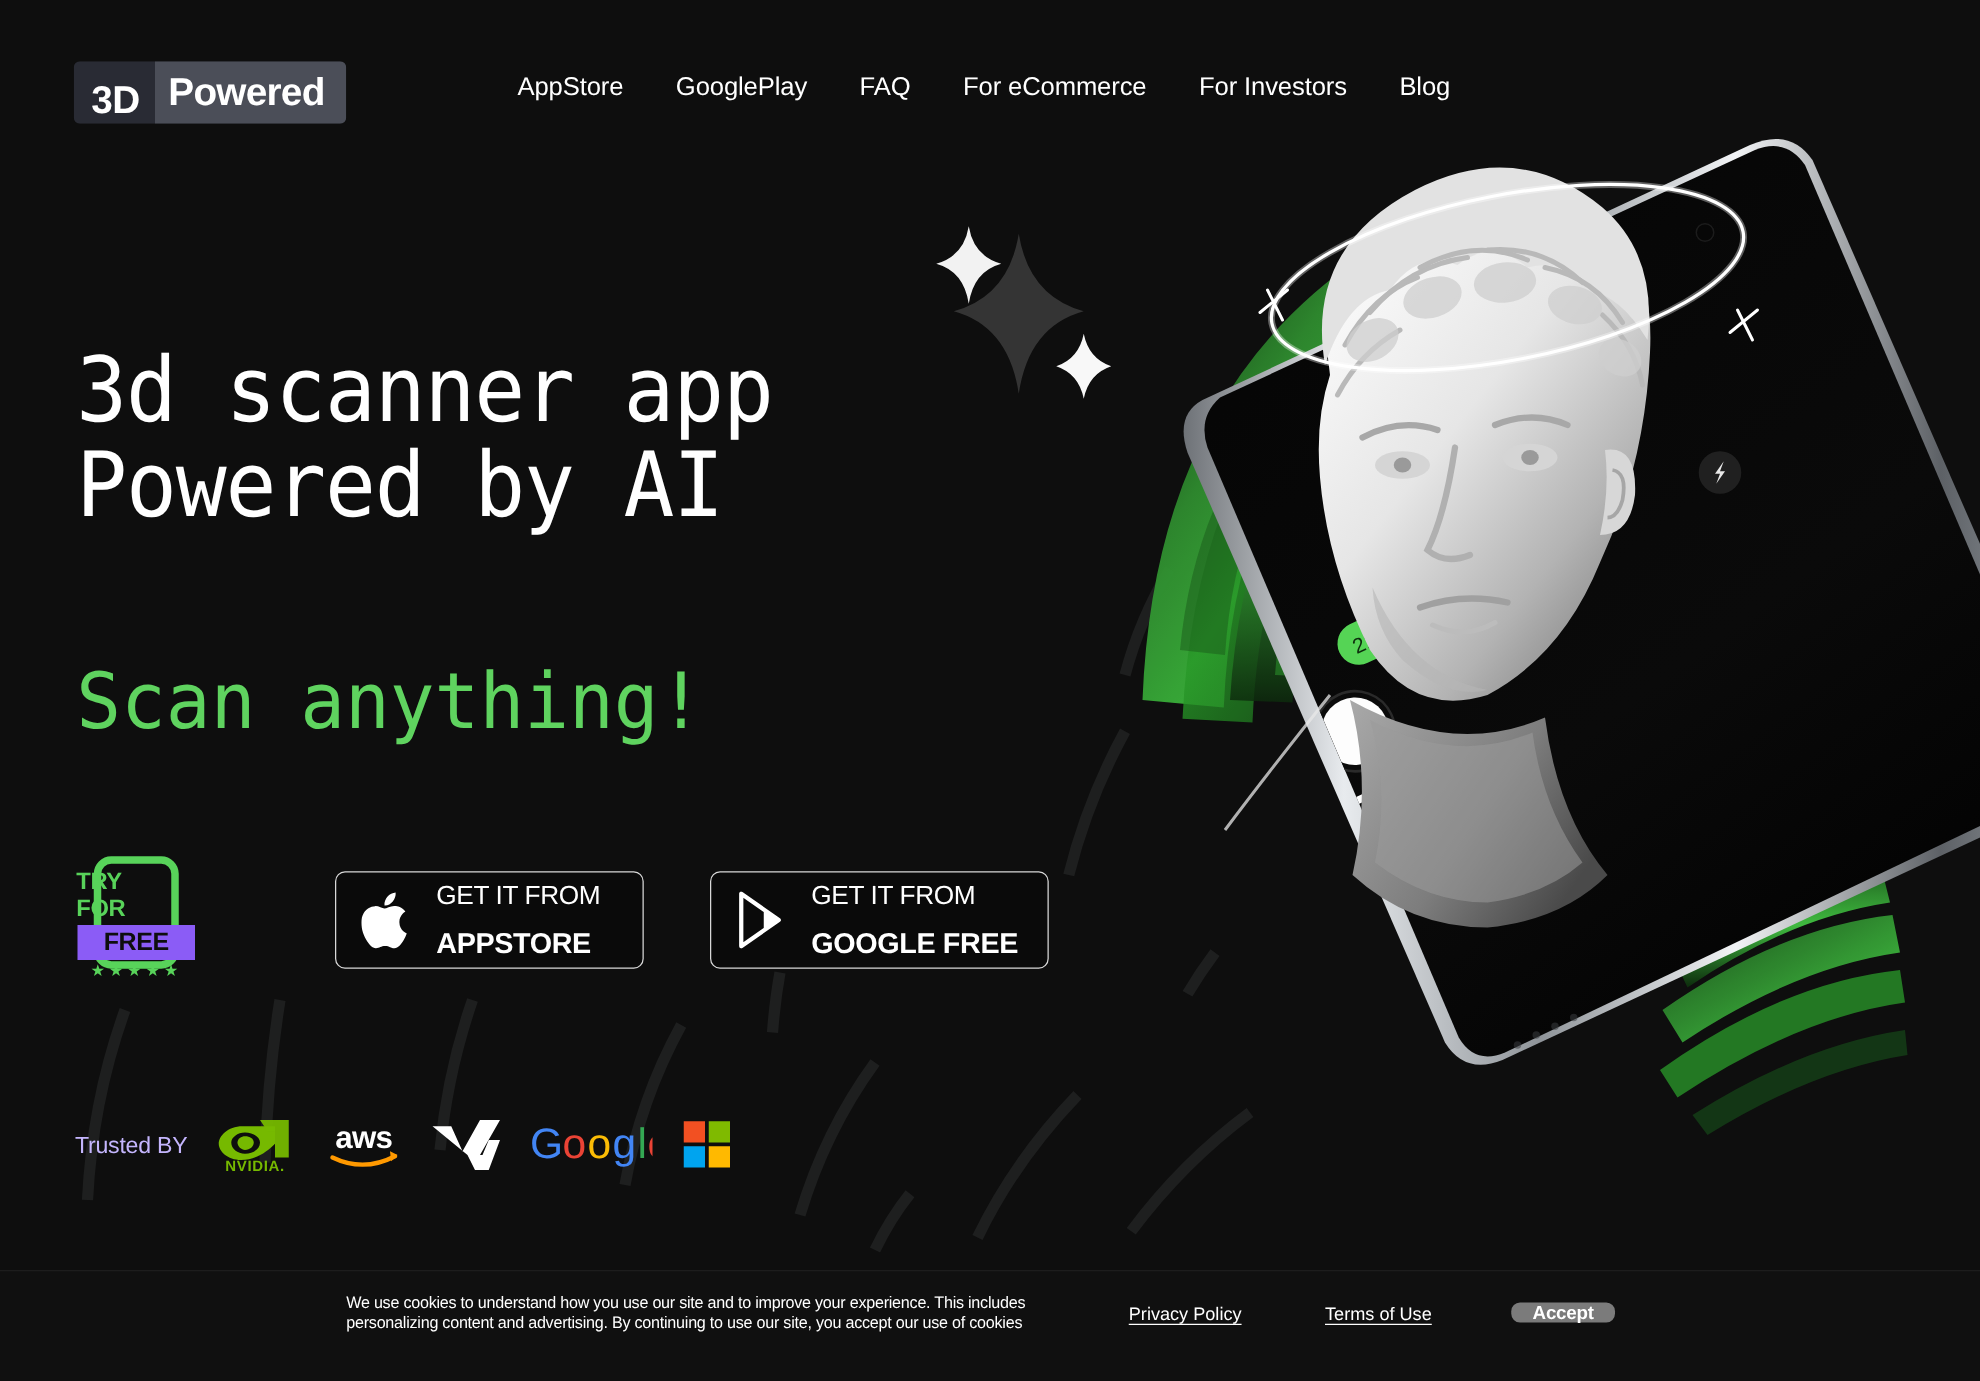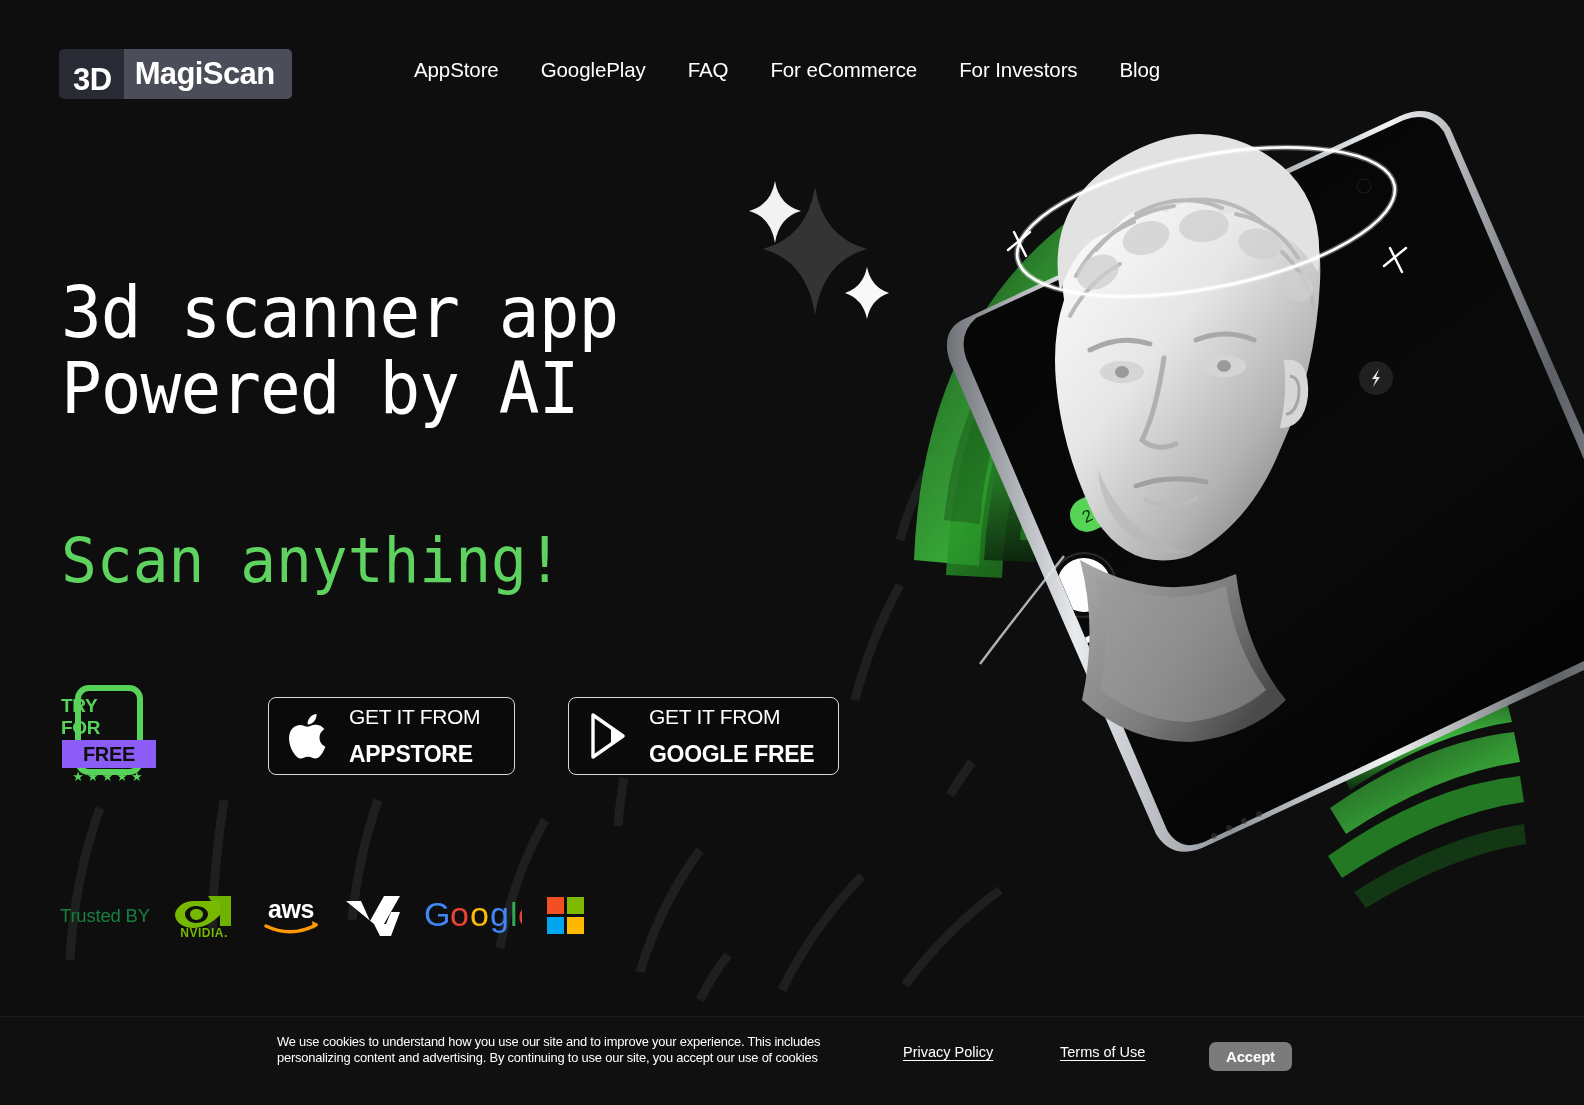--- a/index.html
+++ b/index.html
@@ -220,21 +220,21 @@
   .trusted {
     position: absolute;
     left: 60px;
     top: 893px;
     display: flex;
     align-items: center;
     gap: 0;
     z-index: 20;
   }
   .trusted-label {
-    color: #15803d;
+    color: #c4b5fd;
     font-size: 18.5px;
     letter-spacing: -0.2px;
     margin-right: 22px;
     white-space: nowrap;
   }
   .brand { flex: none; display: flex; align-items: center; justify-content: flex-end; }
 
   
   .hero-right {
     position: absolute;
@@ -281,21 +281,21 @@
     white-space: nowrap;
     cursor: pointer;
   }
   .cookie-privacy { left: 903px; }
   .cookie-terms   { left: 1060px; }
   .cookie-accept {
     position: absolute;
     left: 1209px;
     top: 1042px;
     width: 83px;
-    height: 29px;
+    height: 16px;
     background: #7b7b7b;
     border: none;
     border-radius: 7px;
     color: #ffffff;
     font-size: 15px;
     font-weight: bold;
     letter-spacing: -0.2px;
     cursor: pointer;
     font-family: "Liberation Sans", sans-serif;
     z-index: 61;
@@ -495,21 +495,21 @@
 
   <svg class="sparkles" width="170" height="150" viewBox="0 0 170 150">
     <path d="M 80 12 Q 88 62 132 74 Q 88 86 80 140 Q 72 86 28 74 Q 72 62 80 12 Z" fill="#343434"></path>
     <path d="M 40 6 Q 44 30 66 36 Q 44 42 40 68 Q 36 42 14 36 Q 36 30 40 6 Z" fill="#f2f2f2"></path>
     <path d="M 132 92 Q 136 112 154 118 Q 136 124 132 144 Q 128 124 110 118 Q 128 112 132 92 Z" fill="#f8f8f8"></path>
   </svg>
 
   <div class="header">
     <div class="logo">
       <div class="logo-3d">3D</div>
-      <div class="logo-name">MagiScan</div>
+      <div class="logo-name">Powered</div>
     </div>
 
     <nav class="nav">
       <a class="nav-item">AppStore</a>
       <a class="nav-item">GooglePlay</a>
       <a class="nav-item">FAQ</a>
       <a class="nav-item">For eCommerce</a>
       <a class="nav-item">For Investors</a>
       <a class="nav-item">Blog</a>
     </nav>

